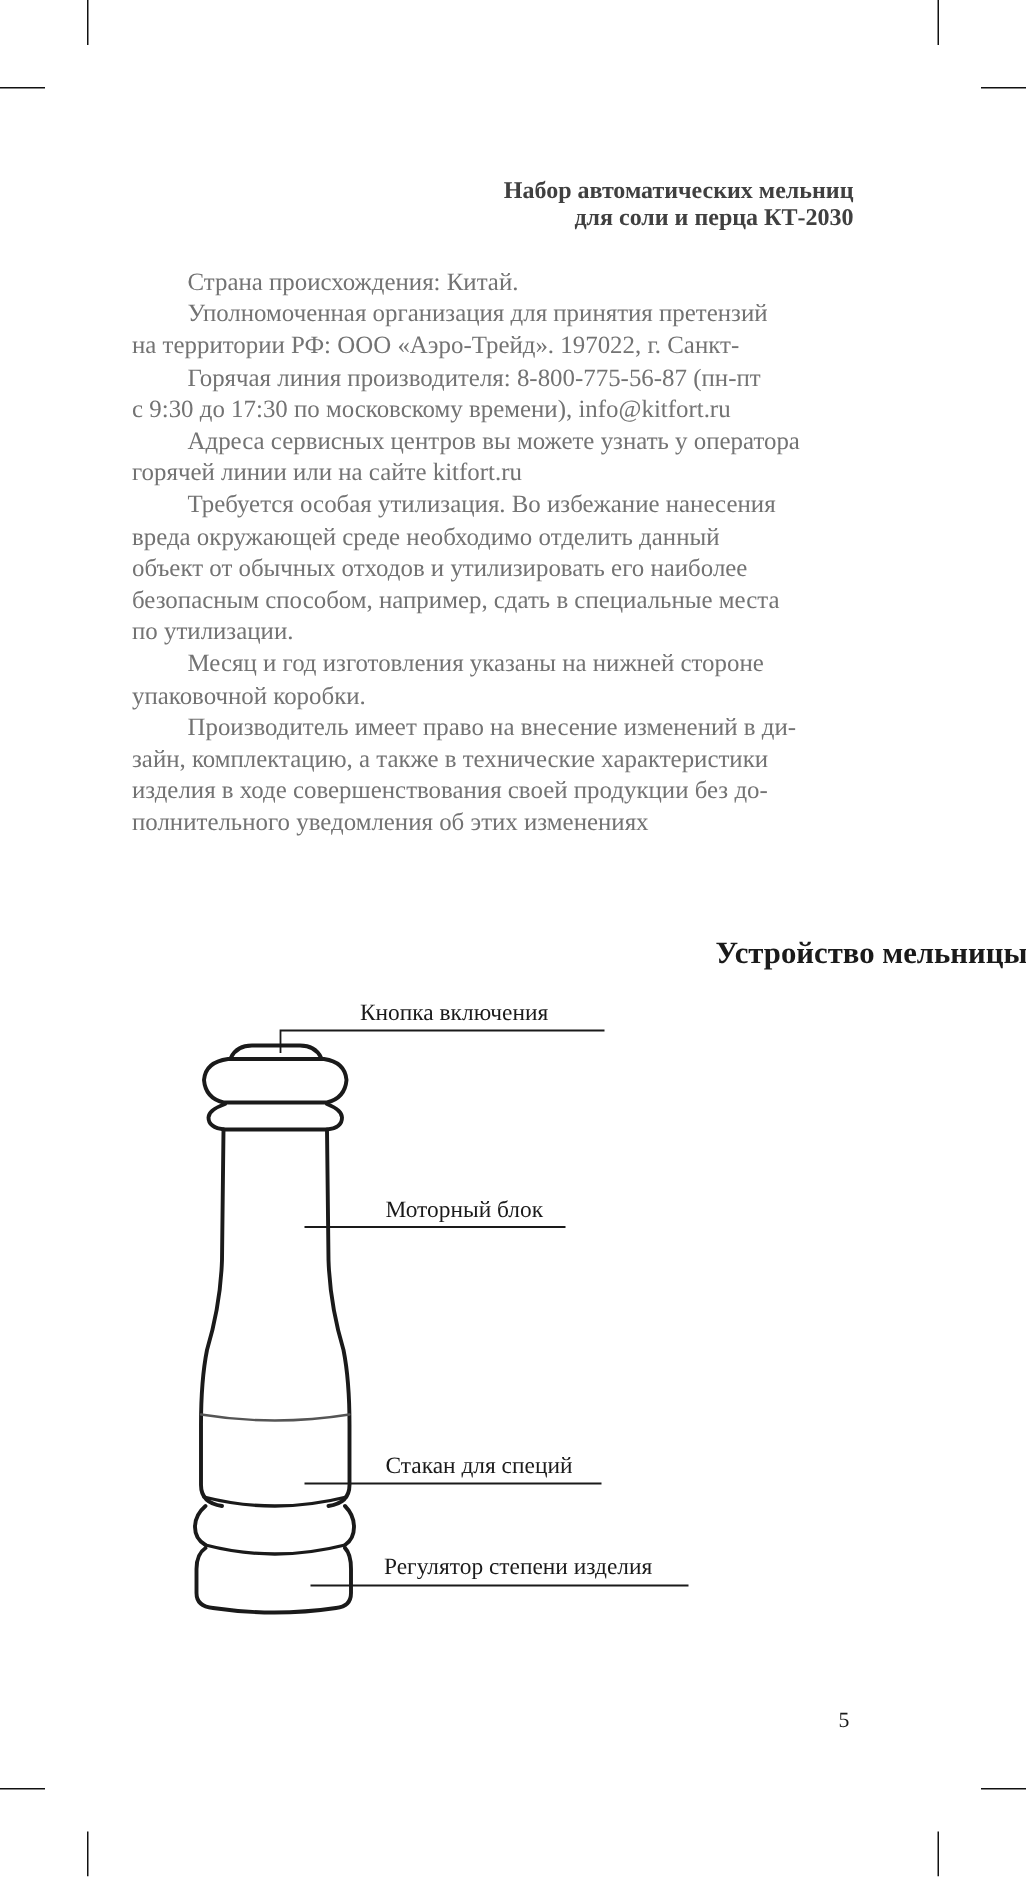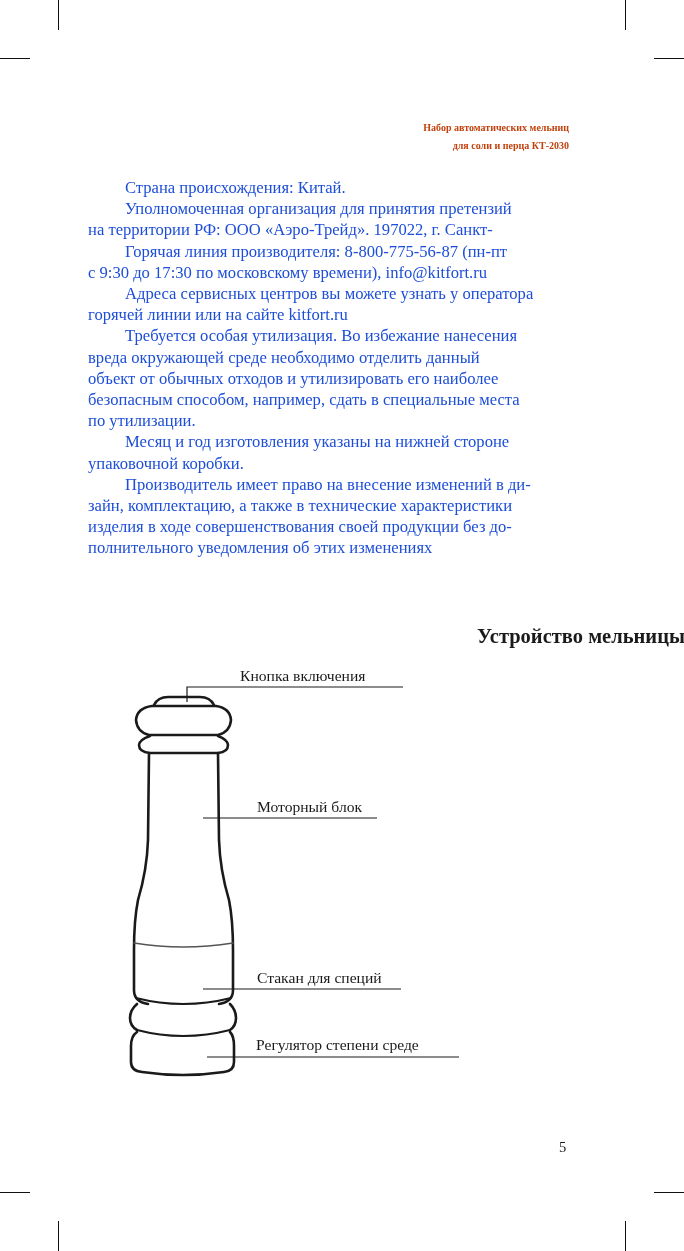--- a/index.html
+++ b/index.html
@@ -21,34 +21,34 @@
     }
     .crop.v { width: 1px; height: 30px; }
     .crop.h { width: 30px; height: 1px; }
 
     .running-header {
       position: absolute;
       right: 115px;
       top: 119px;
       text-align: right;
       font-weight: bold;
-      font-size: 10px;
+      font-size: 16px;
       line-height: 18px;
-      color: #c2410c;
+      color: #404040;
     }
     .running-header div { white-space: nowrap; }
 
     .body-text {
       position: absolute;
       left: 88px;
       top: 177px;
       width: 482px;
       font-size: 16.6px;
       line-height: 21.2px;
-      color: #1d4ed8;
+      color: #737373;
     }
     .body-text p {
       margin: 0;
       text-indent: 37px;
       text-align: justify;
       text-align-last: left;
     }
     .body-text p .ln { display: block; white-space: nowrap; }
 
     .section-title {
@@ -171,15 +171,15 @@
     <path d="M187 702 L187 687 L403 687"></path>
     <line x1="203" y1="818" x2="377" y2="818"></line>
     <line x1="203" y1="989" x2="401" y2="989"></line>
     <line x1="207" y1="1057" x2="459" y2="1057"></line>
   </g>
 </svg>
 
 <div class="callout-label" style="left:240px; top:667px;">Кнопка включения</div>
 <div class="callout-label" style="left:257px; top:798px;">Моторный блок</div>
 <div class="callout-label" style="left:257px; top:969px;">Стакан для специй</div>
-<div class="callout-label" style="left:256px; top:1036px;">Регулятор степени среде</div>
+<div class="callout-label" style="left:256px; top:1036px;">Регулятор степени изделия</div>
 
 <div class="page-number">5</div>
 
 </body></html>

